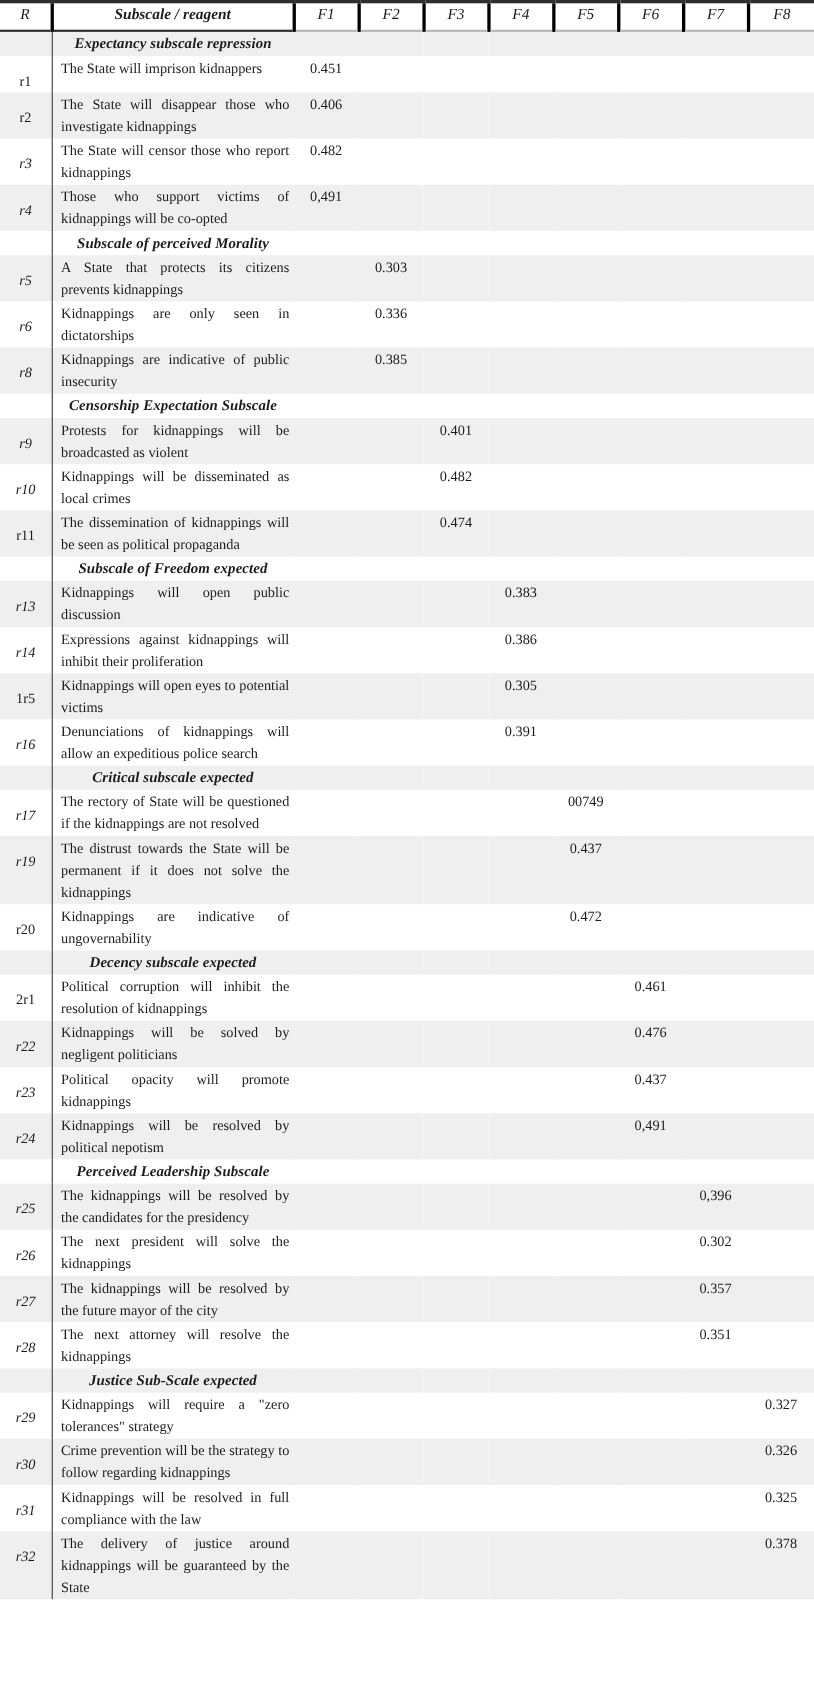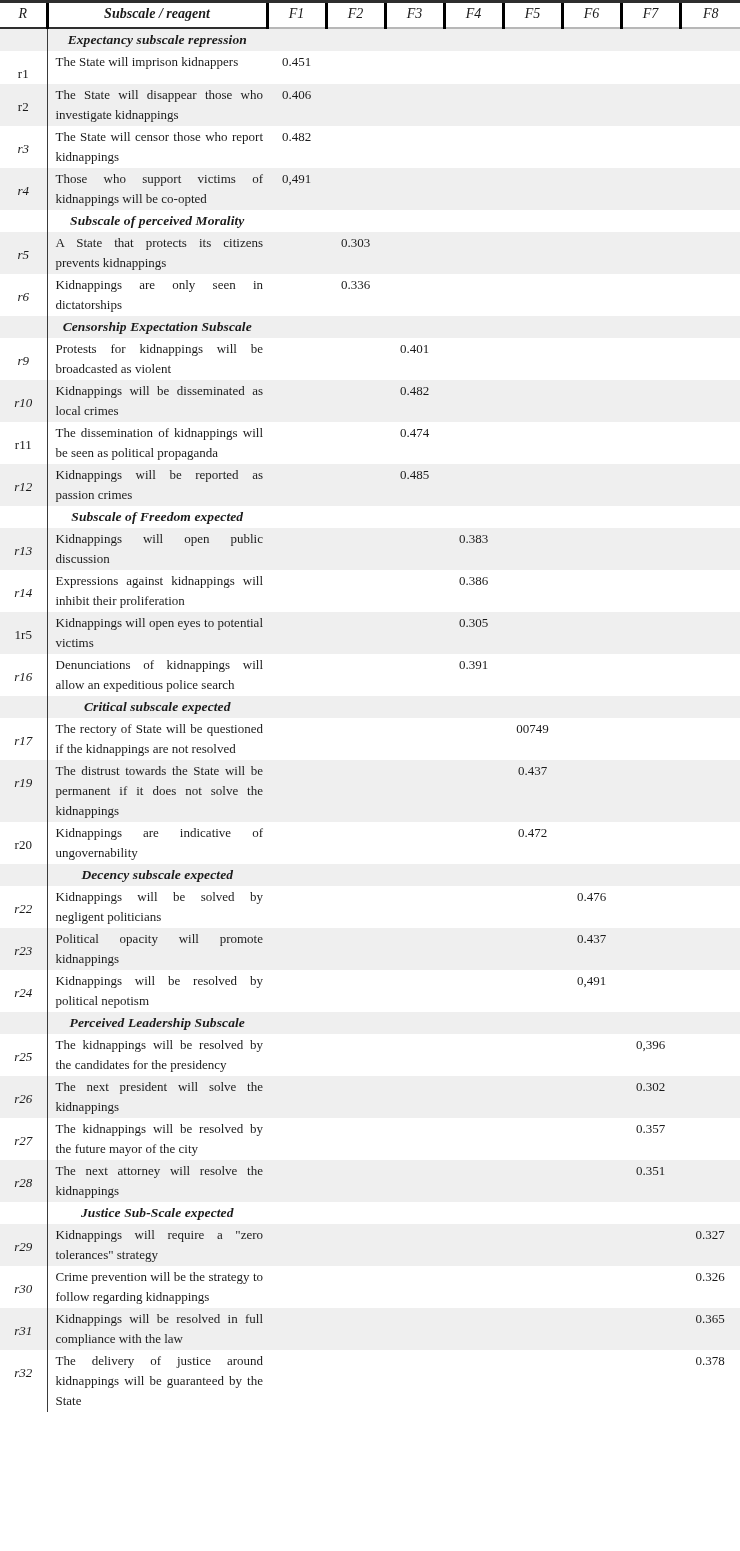--- a/index.html
+++ b/index.html
@@ -184,20 +184,32 @@
         <td class="desc">Kidnappings are only seen in dictatorships</td>
         <td class="val"></td>
         <td class="val">0.336</td>
         <td class="val"></td>
         <td class="val"></td>
         <td class="val"></td>
         <td class="val"></td>
         <td class="val"></td>
         <td class="val"></td>
       </tr>
+      <tr>
+        <td class="id it">r8</td>
+        <td class="desc">Kidnappings are indicative of public insecurity</td>
+        <td class="val"></td>
+        <td class="val">0.385</td>
+        <td class="val"></td>
+        <td class="val"></td>
+        <td class="val"></td>
+        <td class="val"></td>
+        <td class="val"></td>
+        <td class="val"></td>
+      </tr>
       <tr class="section">
         <td class="id"></td>
         <td class="desc">Censorship Expectation Subscale</td>
         <td class="val"></td>
         <td class="val"></td>
         <td class="val"></td>
         <td class="val"></td>
         <td class="val"></td>
         <td class="val"></td>
         <td class="val"></td>
@@ -232,32 +244,20 @@
         <td class="desc">The dissemination of kidnappings will be seen as political propaganda</td>
         <td class="val"></td>
         <td class="val"></td>
         <td class="val">0.474</td>
         <td class="val"></td>
         <td class="val"></td>
         <td class="val"></td>
         <td class="val"></td>
         <td class="val"></td>
       </tr>
-      <tr>
-        <td class="id it">r12</td>
-        <td class="desc">Kidnappings will be reported as passion crimes</td>
-        <td class="val"></td>
-        <td class="val"></td>
-        <td class="val">0.485</td>
-        <td class="val"></td>
-        <td class="val"></td>
-        <td class="val"></td>
-        <td class="val"></td>
-        <td class="val"></td>
-      </tr>
       <tr class="section">
         <td class="id"></td>
         <td class="desc">Subscale of Freedom expected</td>
         <td class="val"></td>
         <td class="val"></td>
         <td class="val"></td>
         <td class="val"></td>
         <td class="val"></td>
         <td class="val"></td>
         <td class="val"></td>
@@ -365,20 +365,32 @@
         <td class="val"></td>
         <td class="val"></td>
         <td class="val"></td>
         <td class="val"></td>
         <td class="val"></td>
         <td class="val"></td>
         <td class="val"></td>
         <td class="val"></td>
       </tr>
       <tr>
+        <td class="id">2r1</td>
+        <td class="desc">Political corruption will inhibit the resolution of kidnappings</td>
+        <td class="val"></td>
+        <td class="val"></td>
+        <td class="val"></td>
+        <td class="val"></td>
+        <td class="val"></td>
+        <td class="val">0.461</td>
+        <td class="val"></td>
+        <td class="val"></td>
+      </tr>
+      <tr>
         <td class="id it">r22</td>
         <td class="desc">Kidnappings will be solved by negligent politicians</td>
         <td class="val"></td>
         <td class="val"></td>
         <td class="val"></td>
         <td class="val"></td>
         <td class="val"></td>
         <td class="val">0.476</td>
         <td class="val"></td>
         <td class="val"></td>
@@ -506,21 +518,21 @@
       <tr>
         <td class="id it">r31</td>
         <td class="desc">Kidnappings will be resolved in full compliance with the law</td>
         <td class="val"></td>
         <td class="val"></td>
         <td class="val"></td>
         <td class="val"></td>
         <td class="val"></td>
         <td class="val"></td>
         <td class="val"></td>
-        <td class="val">0.365</td>
+        <td class="val">0.325</td>
       </tr>
       <tr>
         <td class="id it">r32</td>
         <td class="desc">The delivery of justice around kidnappings will be guaranteed by the State</td>
         <td class="val"></td>
         <td class="val"></td>
         <td class="val"></td>
         <td class="val"></td>
         <td class="val"></td>
         <td class="val"></td>

